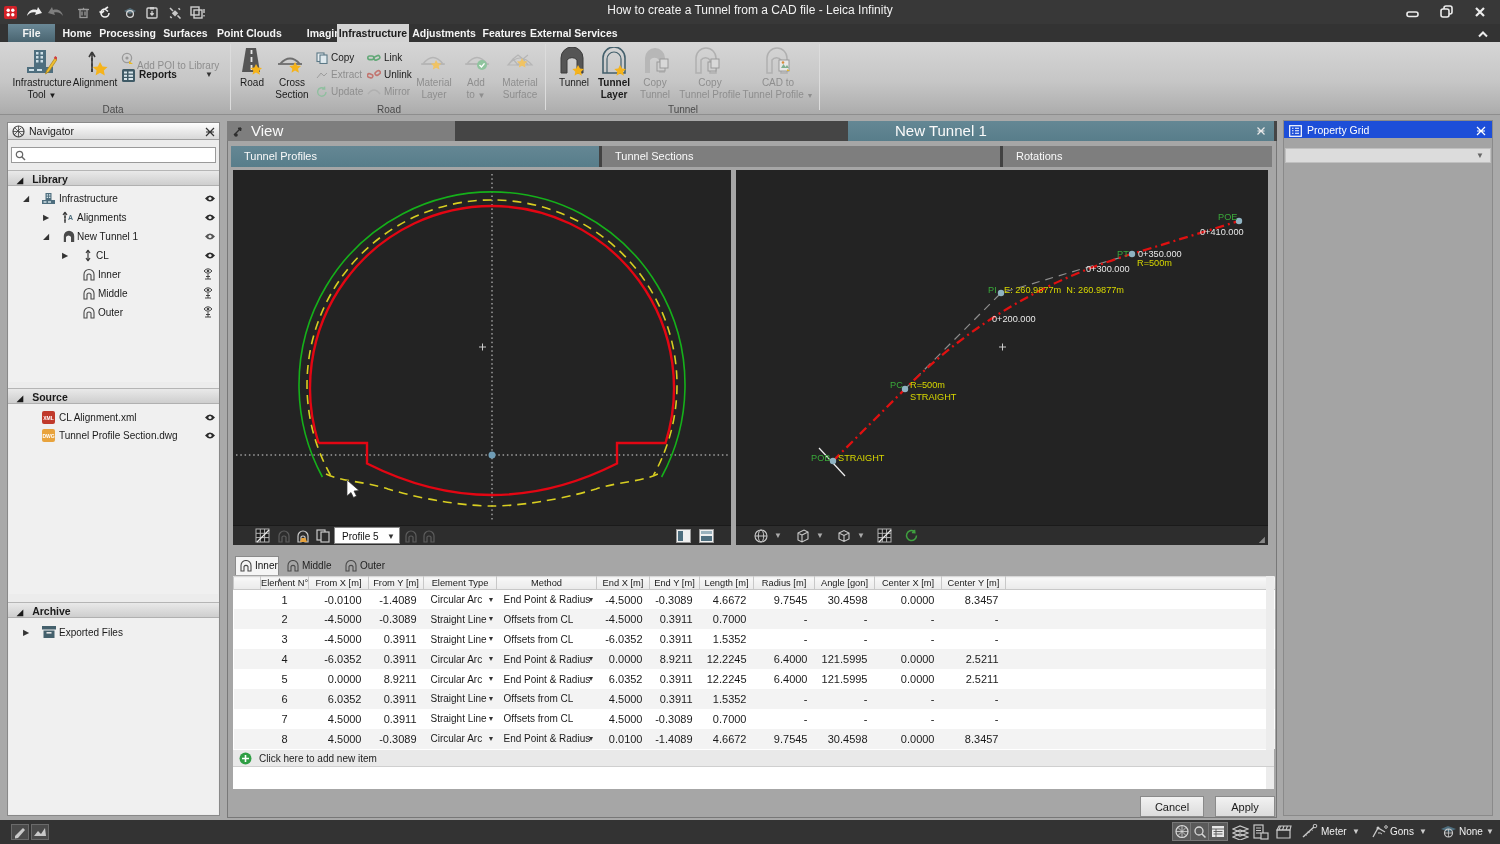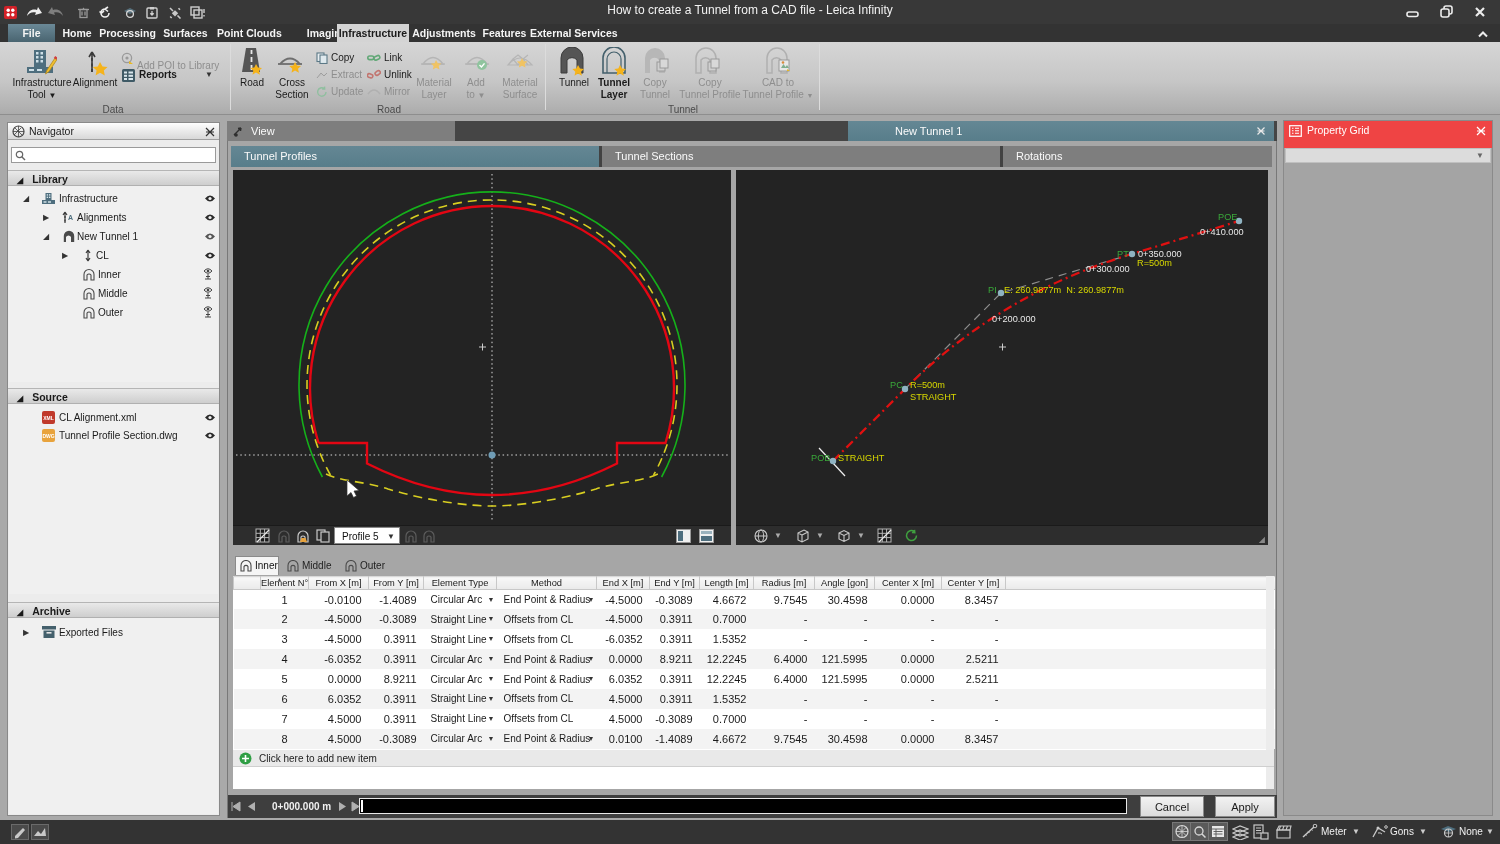--- a/index.html
+++ b/index.html
@@ -33,21 +33,21 @@
 .panel { position:absolute; background:#ececec; border:1px solid #898989; }
 .phead { position:absolute; left:0; top:0; right:0; height:17px;
   background:linear-gradient(#fdfdfd,#d8d8d8); border-bottom:1px solid #a0a0a0;
   font-size:10.5px; color:#1a1a1a; line-height:17px; }
 .sechead { position:absolute; left:0; right:0; height:16px;
   background:linear-gradient(#e9e9e9,#cecece); border-top:1px solid #b5b5b5; border-bottom:1px solid #b0b0b0;
   font-size:10.5px; font-weight:bold; color:#1a1a1a; line-height:16px; }
 .treerow { position:absolute; font-size:10px; color:#1a1a1a; height:19px; line-height:19px; }
 
 
-.dtab { position:absolute; top:121px; height:20px; line-height:20px; color:#fafafa; font-size:11px; background:#7e7e7e; }
+.dtab { position:absolute; top:121px; height:20px; line-height:20px; color:#fafafa; font-size:15px; background:#7e7e7e; }
 .teal { background:linear-gradient(#648794,#587d8a); }
 .subtab { position:absolute; height:21px; line-height:21px; color:#fafafa; font-size:11px; background:#7e7e7e; }
 .subtab.teal, .dtab.teal { background:linear-gradient(#648794,#587d8a); }
 
 
 .canvas { position:absolute; background:#232323; }
 .ctoolbar { position:absolute; background:#2d2d2d; border-top:1px solid #1a1a1a; }
 table.grid { border-collapse:collapse; table-layout:fixed; font-size:11px; }
 table.grid th { background:linear-gradient(#f8f8f8,#eaeaea); border:1px solid #c8c8c8; border-top:1px solid #d8d8d8;
   font-weight:normal; color:#1a1a1a; height:13px; padding:0; white-space:nowrap; overflow:hidden; font-size:9.3px; }
@@ -430,21 +430,21 @@
       <svg class="abs" style="left:34px;top:3px" width="14" height="12" viewBox="0 0 14 12">
         <rect x="0" y="0" width="14" height="3.5" fill="#44606c"></rect>
           <rect x="1.5" y="4.5" width="11" height="7.5" fill="#44606c"></rect>
           <rect x="4.5" y="6" width="5" height="1.6" fill="#e8e8e8"></rect>
       </svg>
       <span style="margin-left:51px">Exported Files</span>
     </div>
   </div>
 
   <div class="panel" id="pgrid" style="left:1283px;top:120px;width:210px;height:696px;background:#a4a4a4;border-color:#8a8a8a">
-    <div class="phead" style="background:#ef4444;color:#fff;height:27px;line-height:19px;border-bottom:none">
+    <div class="phead" style="background:#1d4ed8;color:#fff;height:17px;line-height:19px;border-bottom:none">
       <svg class="abs" style="left:5px;top:4px" width="13" height="12" viewBox="0 0 13 12">
         <rect x="0.7" y="0.7" width="11.6" height="10.6" fill="none" stroke="#fff" stroke-width="1.2"></rect>
         <path d="M3 3.2 h1.5 M6 3.2 h4 M3 5.7 h1.5 M6 5.7 h4 M3 8.2 h1.5 M6 8.2 h4" stroke="#fff" stroke-width="1.1"></path>
       </svg>
       <span style="margin-left:23px">Property Grid</span>
       <svg class="abs" style="right:6px;top:5px" width="10" height="10" viewBox="0 0 10 10">
         <path d="M1 1 l8 8 M9 1 l-8 8 M1 5 h8" stroke="#fff" stroke-width="1.2"></path>
       </svg>
     </div>
     <div class="abs" style="left:1px;top:27px;width:206px;height:15px;background:#dcdcdc;border:1px solid #c0c0c0">
@@ -775,32 +775,20 @@
   <div class="abs" style="left:1266px;top:576px;width:8px;height:213px;background:#ececec"></div>
 
   <div class="abs" style="left:233px;top:750px;width:1041px;height:17px;background:#e9e9e9;border-bottom:1px solid #cfcfcf">
     <svg class="abs" style="left:6px;top:2px" width="13" height="13" viewBox="0 0 13 13">
       <circle cx="6.5" cy="6.5" r="6" fill="#2f9e44"></circle>
         <path d="M6.5 3 v7 M3 6.5 h7" stroke="#fff" stroke-width="1.6"></path>
     </svg>
     <span class="abs" style="left:26px;top:3px;font-size:10px;color:#222">Click here to add new item</span>
   </div>
 
-  <div class="abs" id="sliderbar" style="left:228px;top:795px;width:1049px;height:23px">
-    <svg class="abs" style="left:3px;top:6px" width="130" height="11" viewBox="0 0 130 11" fill="#b0b0b0">
-      <path d="M1 1 v9 M9 1 v9 l-7 -4.5 z" stroke="#b0b0b0"></path>
-      <path d="M24 1 v9 l-7 -4.5 z"></path>
-      <path d="M108 1 v9 l7 -4.5 z"></path>
-      <path d="M129 1 v9 M121 1 v9 l7 -4.5 z" stroke="#b0b0b0" fill="#b0b0b0"></path>
-    </svg>
-    <span class="abs" style="left:44px;top:6px;width:80px;font-size:10px;font-weight:bold;color:#f0f0f0;white-space:nowrap">0+000.000 m</span>
-    <div class="abs" style="left:131px;top:3px;width:768px;height:16px;background:#000;border:1px solid #e8e8e8">
-      <div class="abs" style="left:1px;top:1px;width:2px;height:12px;background:#fff"></div>
-    </div>
-  </div>
   <div class="btn" style="left:1140px;top:796px;width:64px;height:21px;line-height:20px">Cancel</div>
   <div class="btn" style="left:1215px;top:796px;width:60px;height:21px;line-height:20px">Apply</div>
 
   <div class="abs" id="statusbar">
     <div class="abs" style="left:11px;top:4px;width:18px;height:16px;background:#4a4a4a;border:1px solid #6a6a6a">
       <svg width="16" height="14" viewBox="0 0 16 14">
           <path d="M3 11 L11 3 l2 2 L6 13 l-3 0.5 z" fill="#c9c9c9"></path>
         </svg>
     </div>
     <div class="abs" style="left:31px;top:4px;width:18px;height:16px;background:#4a4a4a;border:1px solid #6a6a6a">

